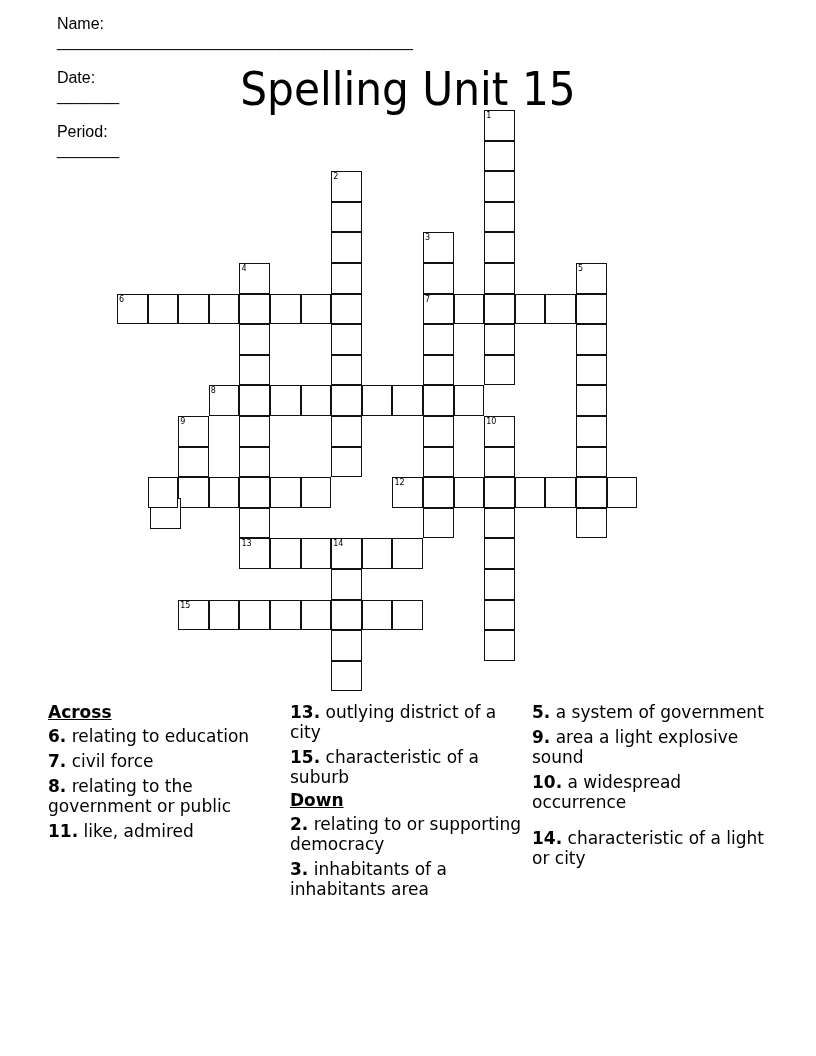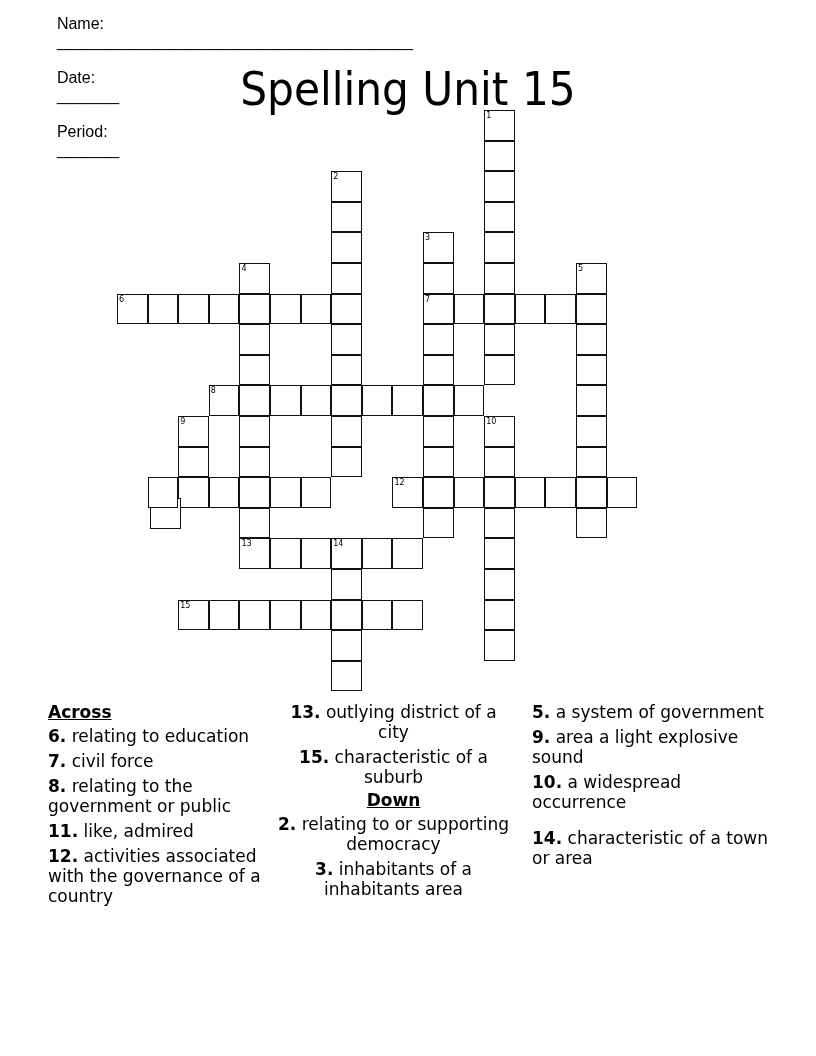--- a/index.html
+++ b/index.html
@@ -24,21 +24,21 @@
     font-size: 8px; line-height: 8px;
   }
   .clues {
     position: absolute; top: 702px; font-family: "DejaVu Sans", sans-serif;
     font-size: 17px; line-height: 20px;
   }
   .clues .heading { font-weight: bold; text-decoration: underline; margin-bottom: 4px; display: block; }
   .clue { margin-bottom: 5px; }
   .clue b { font-weight: bold; }
   #col1 { left: 48px; width: 235px; }
-  #col2 { left: 276px; width: 235px; text-align: center; }
+  #col2 { left: 290px; width: 235px; }
   #col3 { left: 532px; width: 240px; }
 </style>
 </head>
 <body>
 
 <div class="header-line">
   <span>Name:</span>
   <span>________________________________________</span>
   <span style="width:18px"></span>
   <span>Date:</span>
@@ -182,29 +182,28 @@
     <div class="cell" style="left: 361.8px; top: 599.6px;"></div>
     <div class="cell" style="left: 392.4px; top: 599.6px;"></div>
   </div>
 
 <div class="clues" id="col1">
   <span class="heading">Across</span>
   <div class="clue"><b>6.</b> <span>relating to education</span></div>
   <div class="clue"><b>7.</b> <span>civil force</span></div>
   <div class="clue"><b>8.</b> <span>relating to the government or public</span></div>
   <div class="clue"><b>11.</b> <span>like, admired</span></div>
-  <div class="clue"><b>12.</b> <span>activities associated with the governance of a country</span></div>
 </div>
 
 <div class="clues" id="col2">
   <div class="clue"><b>13.</b> <span>outlying district of a city</span></div>
   <div class="clue" style="margin-bottom:3px"><b>15.</b> <span>characteristic of a suburb</span></div>
   <span class="heading">Down</span>
   <div class="clue"><b>2.</b> <span>relating to or supporting democracy</span></div>
   <div class="clue"><b>3.</b> <span>inhabitants of a inhabitants area</span></div>
 </div>
 
 <div class="clues" id="col3">
   <div class="clue"><b>5.</b> <span>a system of government</span></div>
   <div class="clue"><b>9.</b> <span>area a light explosive sound</span></div>
   <div class="clue" style="margin-bottom:16px"><b>10.</b> <span>a widespread occurrence</span></div>
-  <div class="clue"><b>14.</b> <span>characteristic of a town or area</span></div>
+  <div class="clue"><b>14.</b> <span>characteristic of a light or city</span></div>
 </div>
 
 </body></html>

